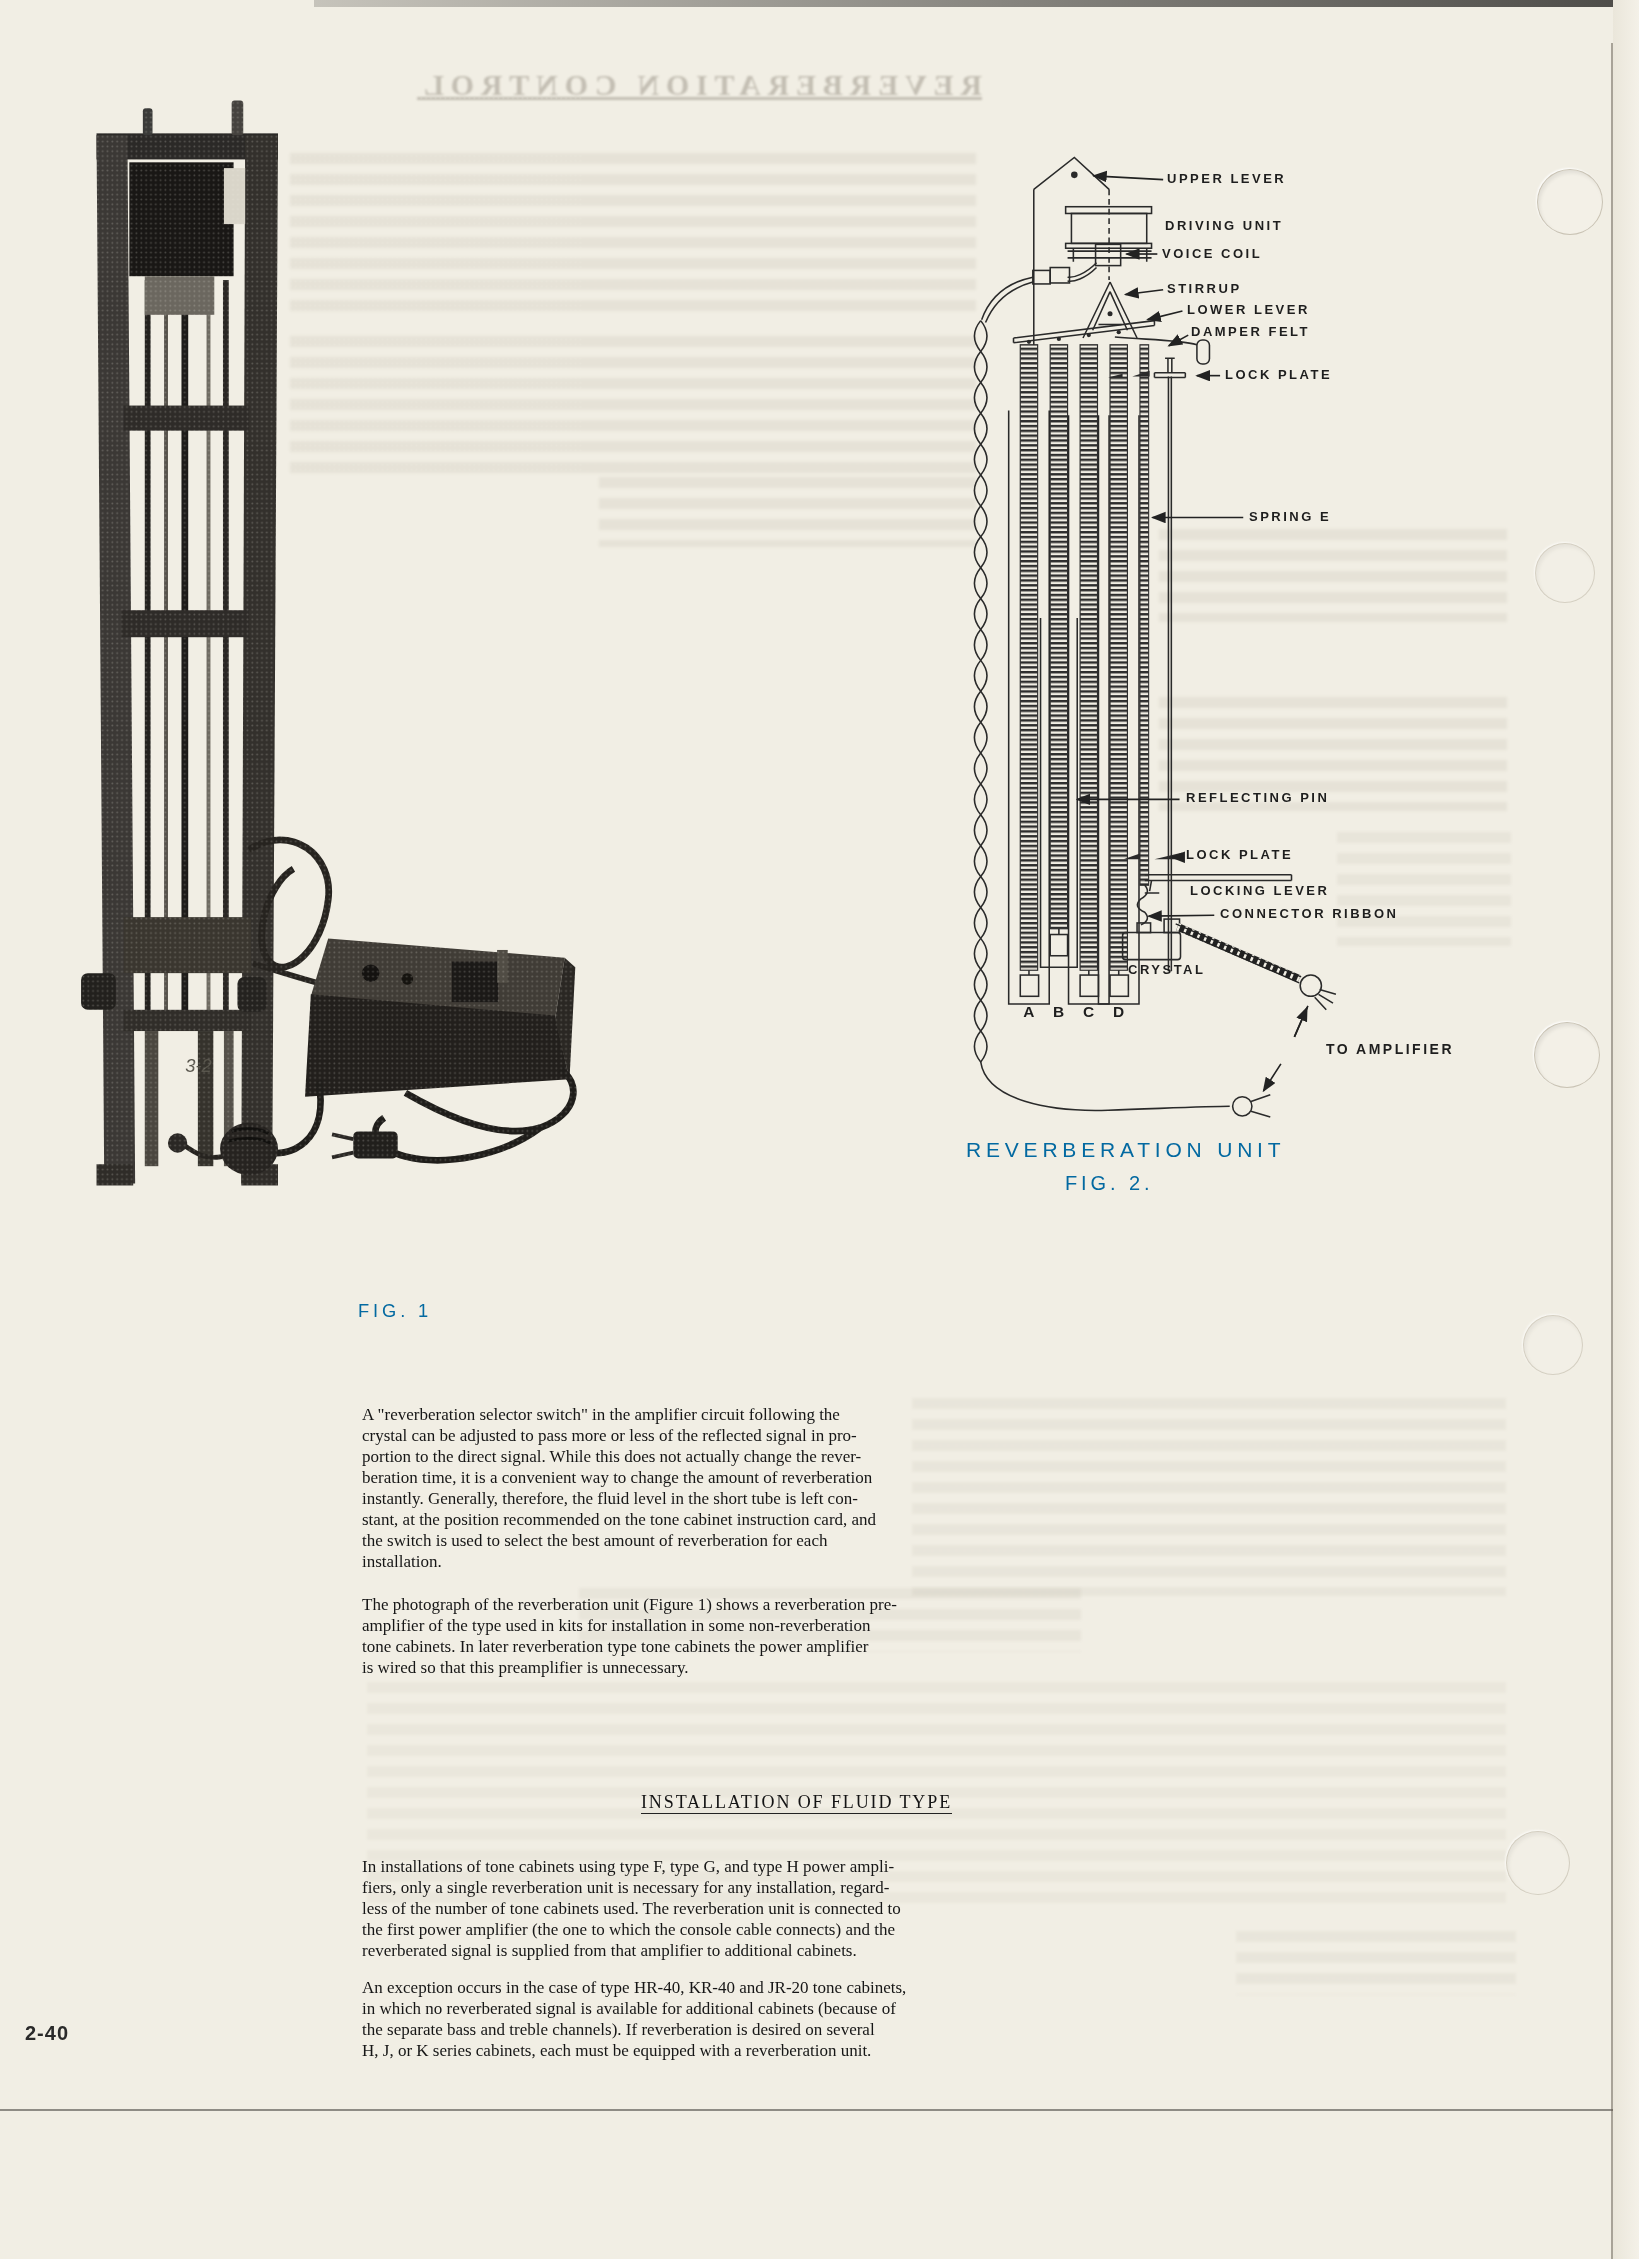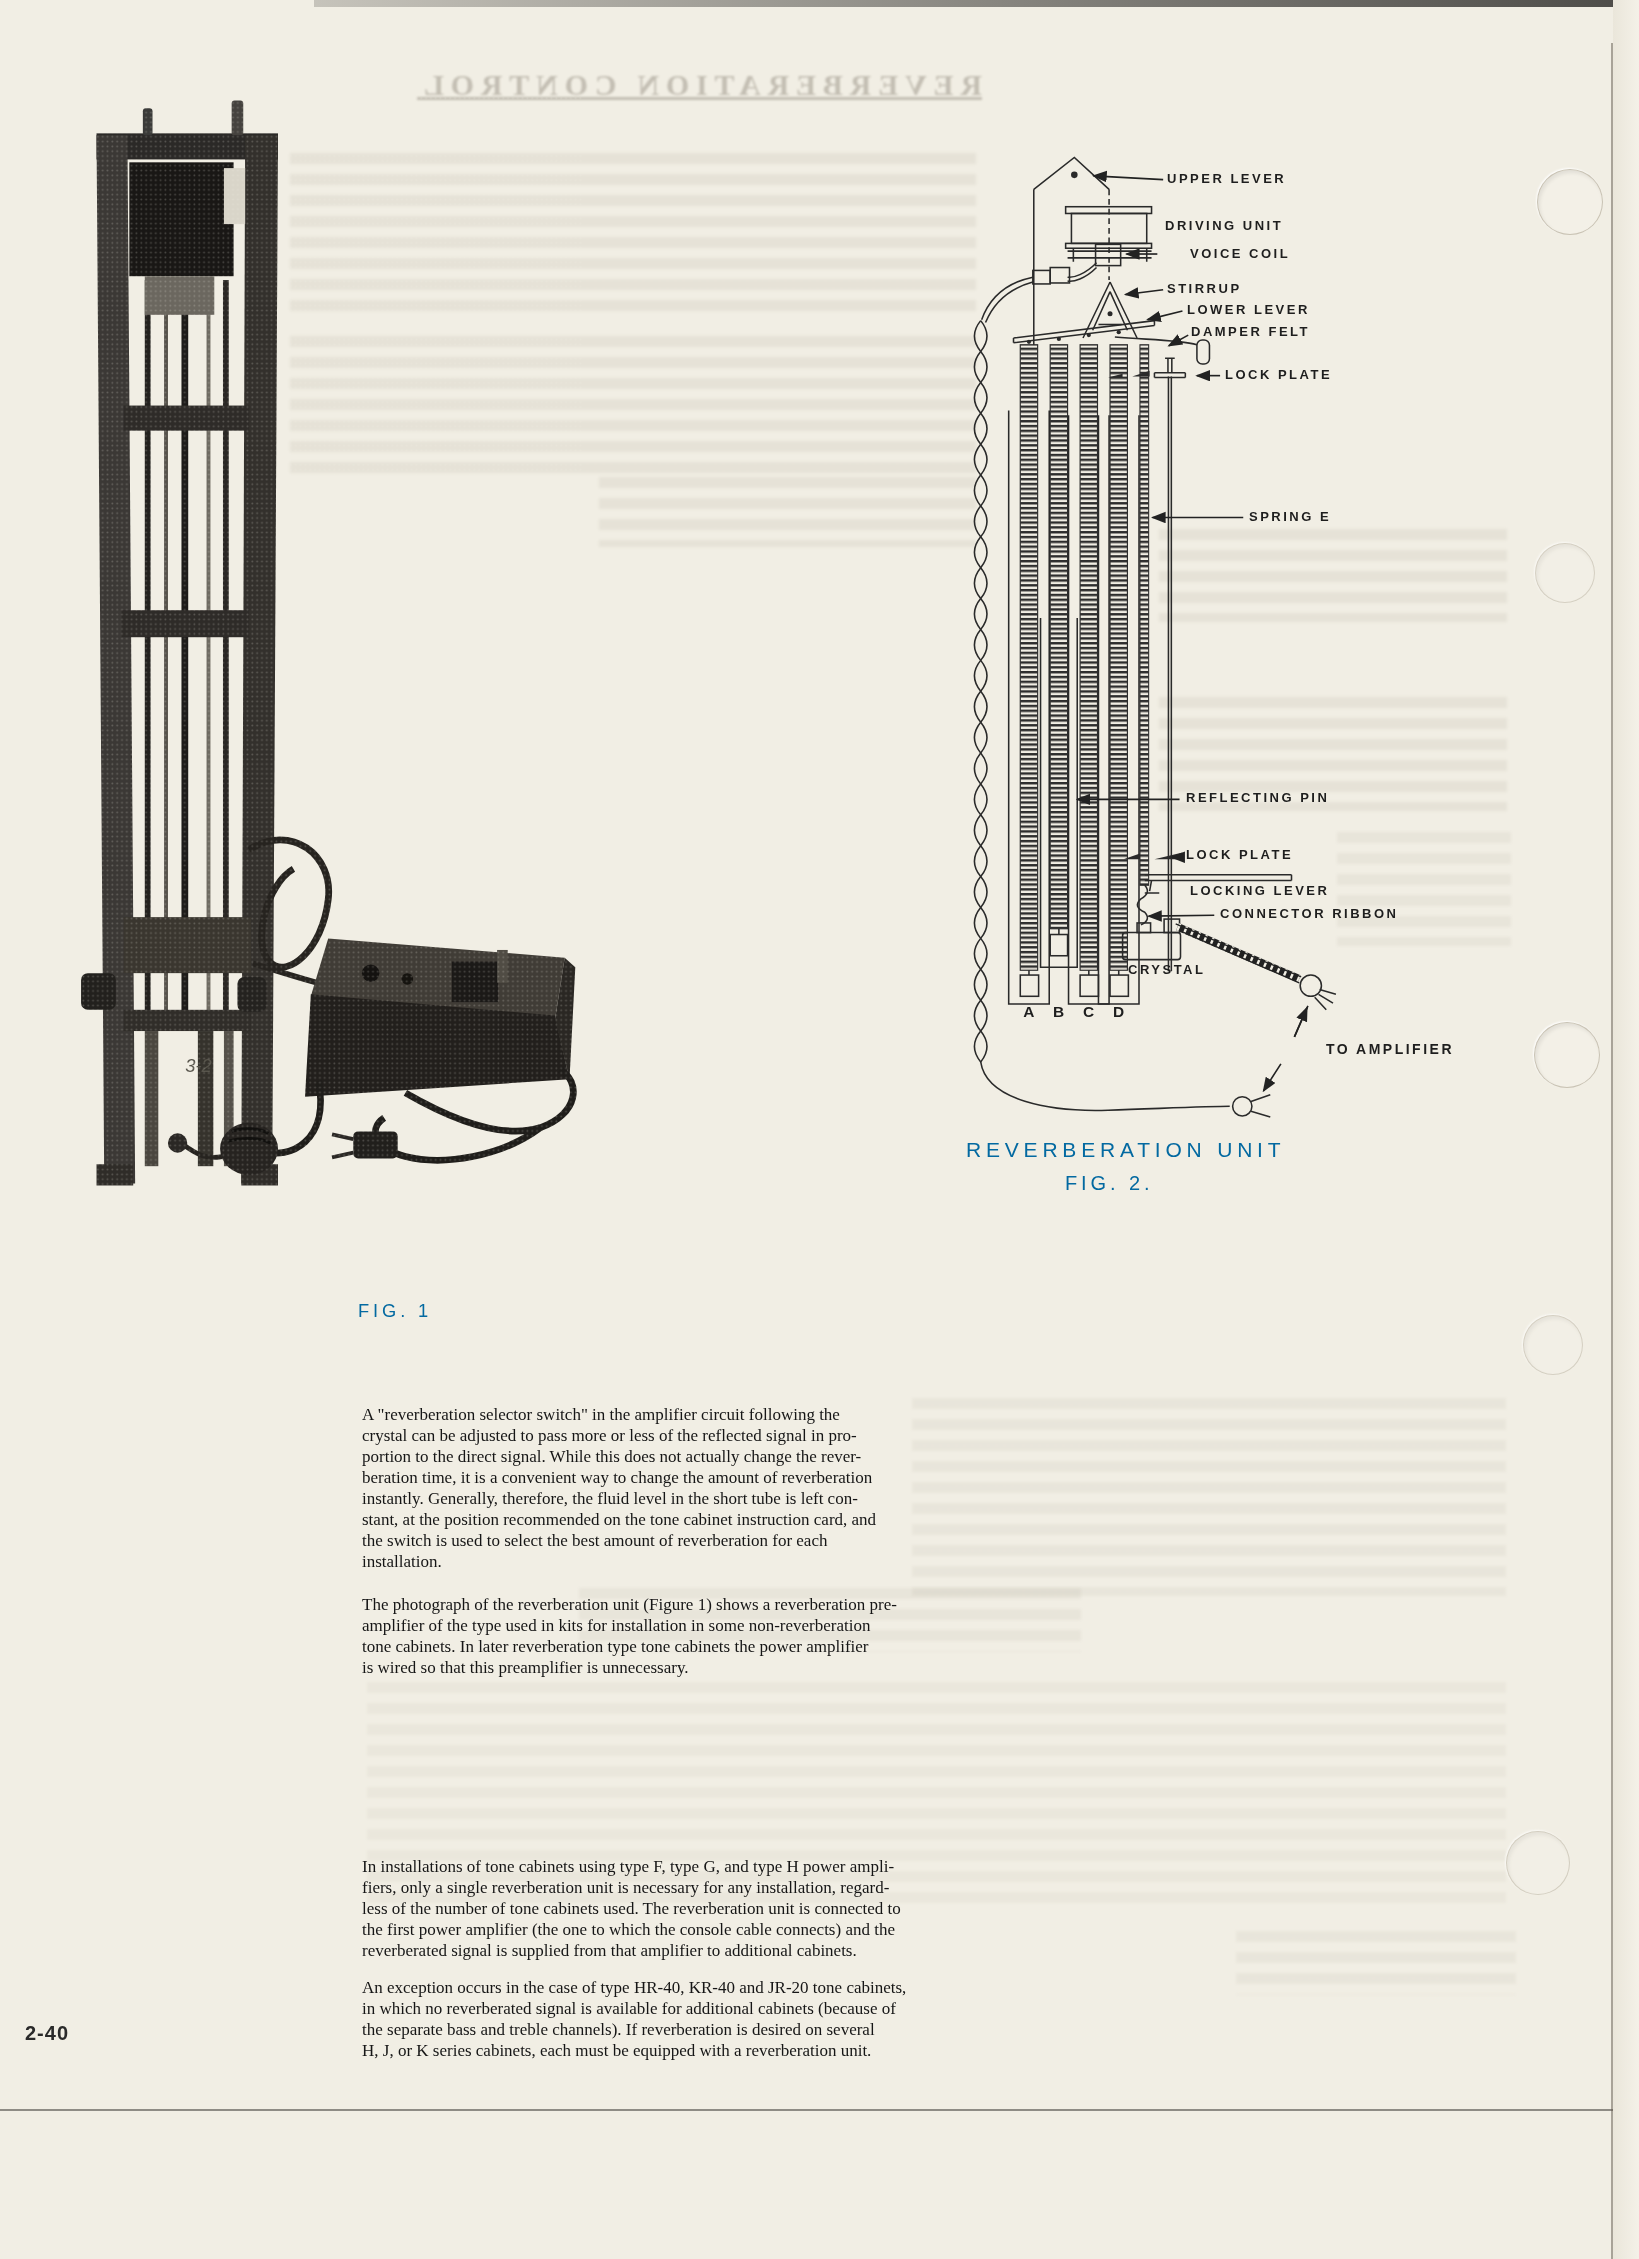--- a/index.html
+++ b/index.html
@@ -228,21 +228,21 @@
       <path class="ld" d="M1222,828 L1116,828" marker-end="url(#arr)"></path>
       <path class="ld" d="M1223,888 L1214,888" marker-end="url(#arr)"></path>
       <path class="ld" d="M1258,948 L1190,949" marker-end="url(#arr)"></path>
       <path class="ld" d="M1341,1074 L1355,1042 M1327,1102 L1309,1130" marker-end="url(#arr)"></path>
       <path class="ld" d="M1341,1074 L1354,1044" marker-end="url(#arr)"></path>
     </g>
   </svg>
 
   <span class="lbl" style="left:1167px;top:171px;">UPPER  LEVER</span>
   <span class="lbl" style="left:1165px;top:218px;">DRIVING UNIT</span>
-  <span class="lbl" style="left:1162px;top:246px;margin-left:28px;">VOICE COIL</span>
+  <span class="lbl" style="left:1162px;top:246px;">VOICE COIL</span>
   <span class="lbl" style="left:1167px;top:281px;">STIRRUP</span>
   <span class="lbl" style="left:1187px;top:302px;">LOWER LEVER</span>
   <span class="lbl" style="left:1191px;top:324px;">DAMPER FELT</span>
   <span class="lbl" style="left:1225px;top:367px;">LOCK PLATE</span>
   <span class="lbl" style="left:1249px;top:509px;">SPRING E</span>
   <span class="lbl" style="left:1186px;top:790px;">REFLECTING PIN</span>
   <span class="lbl" style="left:1186px;top:847px;">LOCK  PLATE</span>
   <span class="lbl" style="left:1190px;top:883px;">LOCKING LEVER</span>
   <span class="lbl" style="left:1220px;top:906px;">CONNECTOR RIBBON</span>
   <span class="lbl" style="left:1128px;top:962px;">CRYSTAL</span>
@@ -257,20 +257,23 @@
 portion to the direct signal.  While this does not actually change the rever-
 beration time, it is a convenient way to change the amount of reverberation
 instantly.  Generally, therefore, the fluid level in the short tube is left con-
 stant, at the position recommended on the tone cabinet instruction card, and
 the switch is used to select the best amount of reverberation for each
 installation.</div>
   <div class="para" style="top:1594px;">The photograph of the reverberation unit (Figure 1) shows a reverberation pre-
 amplifier of the type used in kits for installation in some non-reverberation
 tone cabinets.  In later reverberation type tone cabinets the power amplifier
 is wired so that this preamplifier is unnecessary.</div>
+  <div class="heading" style="top:1792px;">
+    <span>INSTALLATION OF FLUID TYPE</span>
+  </div>
   <div class="para" style="top:1856px;">In installations of tone cabinets using type F, type G, and type H power ampli-
 fiers, only a single reverberation unit is necessary for any installation, regard-
 less of the number of tone cabinets used.  The reverberation unit is connected to
 the first power amplifier (the one to which the console cable connects) and the
 reverberated signal is supplied from that amplifier to additional cabinets.</div>
   <div class="para" style="top:1977px;">An exception occurs in the case of type HR-40, KR-40 and JR-20 tone cabinets,
 in which no reverberated signal is available for additional cabinets (because of
 the separate bass and treble channels).  If reverberation is desired on several
 H, J, or K series cabinets, each must be equipped with a reverberation unit.</div>
 

